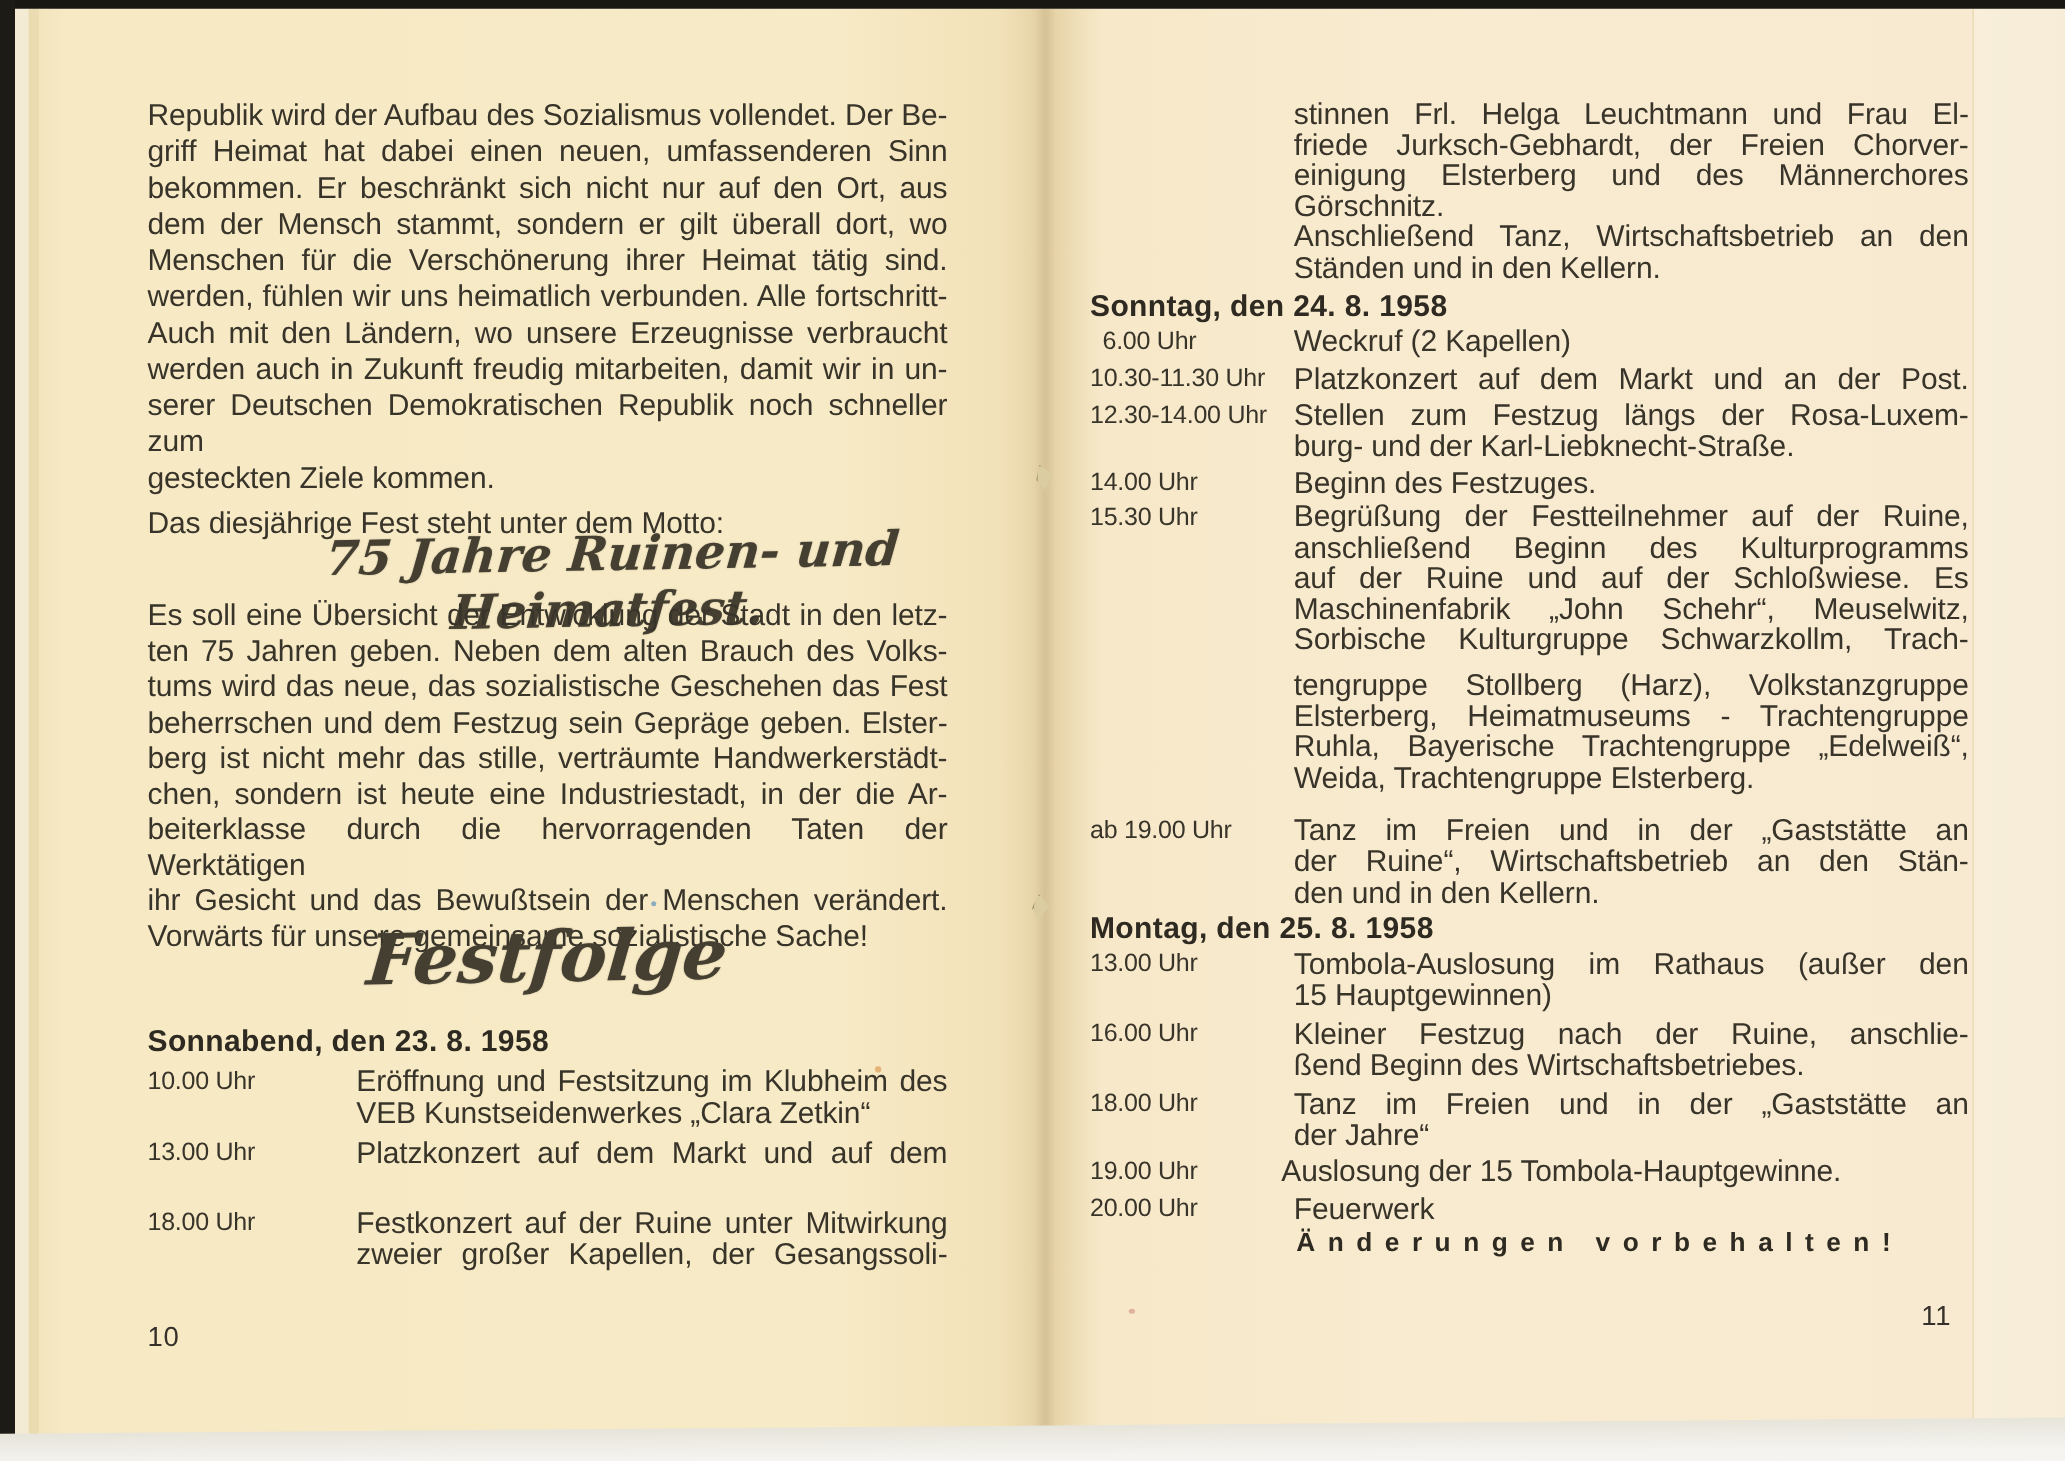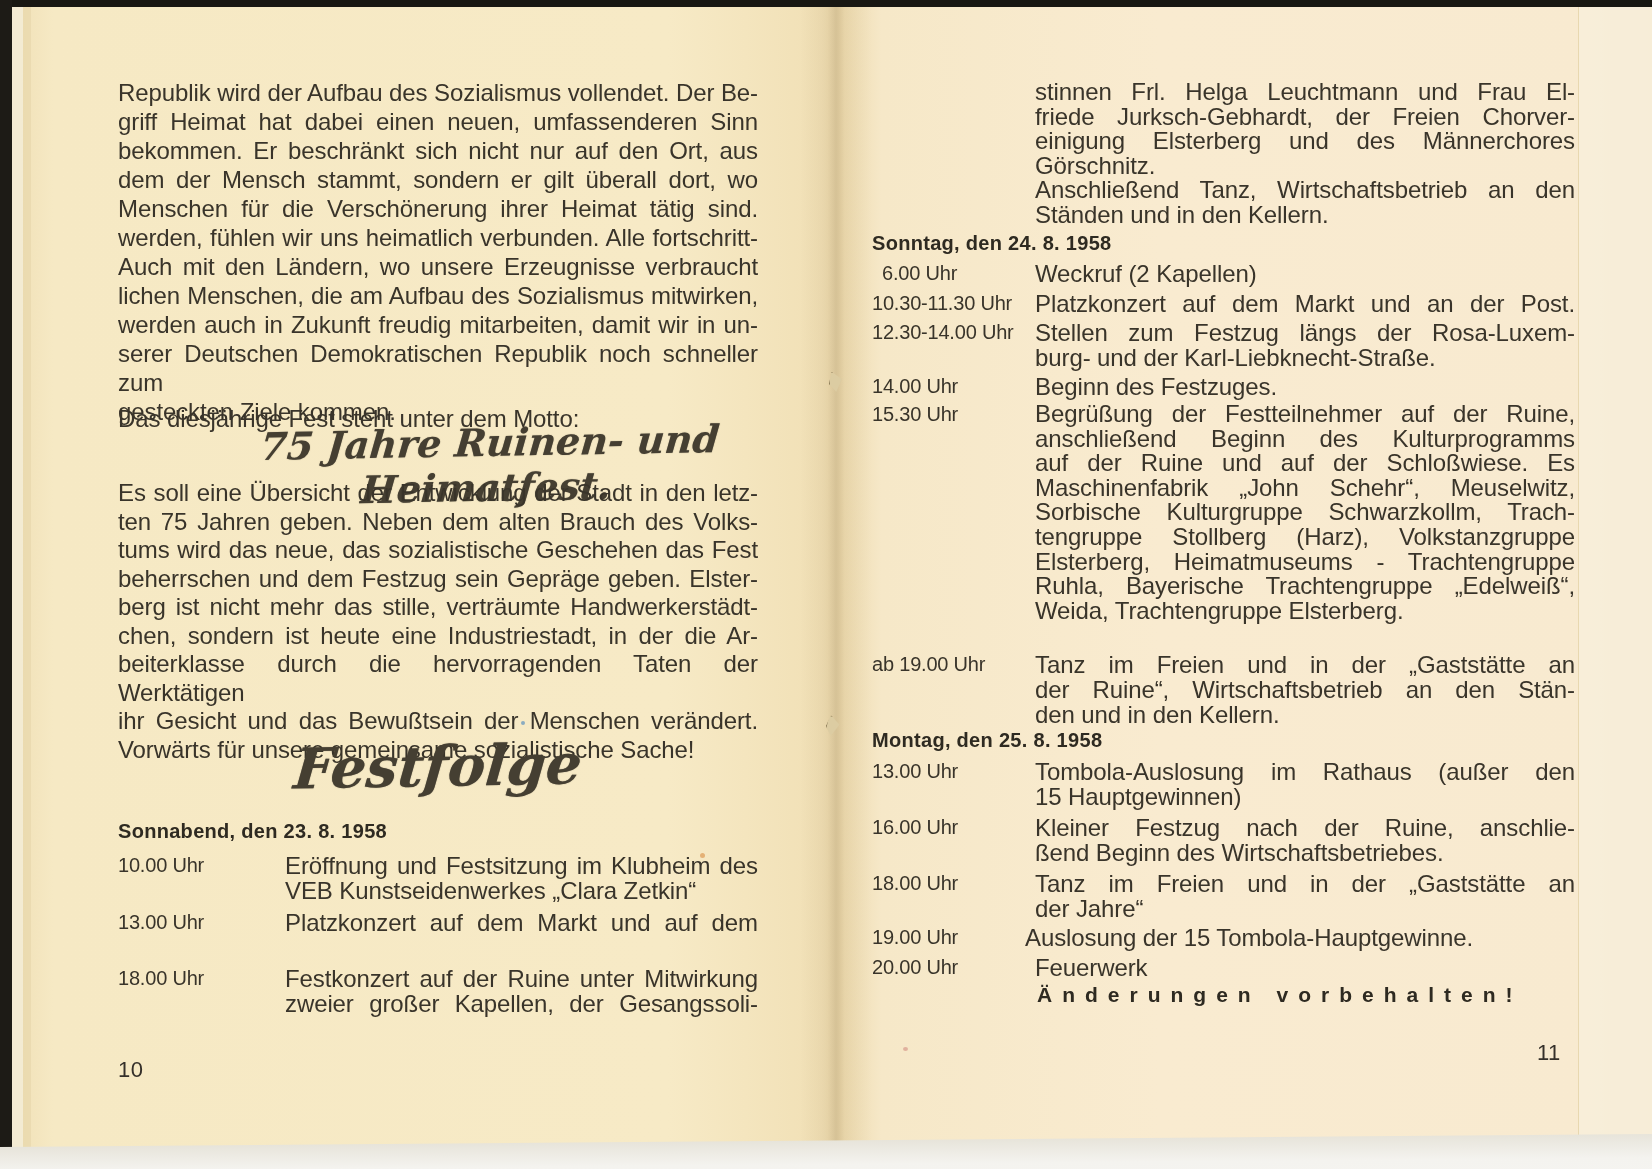--- a/index.html
+++ b/index.html
@@ -23,21 +23,21 @@
   .spine-shadow{position:absolute;left:800px;top:7px;width:72px;height:1141px;
     background:linear-gradient(90deg,rgba(150,120,70,0) 0%,rgba(150,120,70,.10) 38%,rgba(110,85,45,.18) 50%,rgba(150,120,70,.07) 62%,rgba(150,120,70,0) 100%);}
   .staple{position:absolute;width:13px;height:20px;background:#dcccA2;background:#dccca2;clip-path:polygon(20% 0,100% 35%,55% 100%,0 60%);box-shadow:inset 1px 1px 0 #8a7a55;}
   .speck{position:absolute;border-radius:50%;}
   
   .abs{position:absolute;}
   .ln{font-size:24px;line-height:29px;letter-spacing:-0.1px;text-align:left;}
   .j{text-align:justify;text-align-last:justify;}
   .para1 .ln{line-height:29px;}
   .para2 .ln{line-height:28.5px;}
-  .dayhead{font-weight:bold;font-size:20px;letter-spacing:.3px;color:#2e2a21;}
+  .dayhead{font-weight:bold;font-size:24px;letter-spacing:.3px;color:#2e2a21;}
   .entry{position:absolute;left:0;}
   .time{position:absolute;left:0;top:0;font-size:20px;line-height:25px;letter-spacing:-0.2px;}
   .desc{position:absolute;}
   .desc .ln{line-height:25px;}
   .script{font-family:"DejaVu Serif","Liberation Serif",serif;font-style:italic;font-weight:bold;color:#453f32;}
   .motto{font-size:38px;transform:skewX(-6deg) rotate(-1deg);text-shadow:0 0 1px rgba(60,52,38,.55);}
   .festfolge{font-size:56px;transform:skewX(-6deg) rotate(-1deg);text-shadow:0 0 1px rgba(60,52,38,.6);}
   .pagenum{font-size:22px;letter-spacing:.5px;color:#35302a;}
   .closing{font-weight:bold;font-size:21px;letter-spacing:10px;color:#2e2a21;white-space:nowrap;}
 </style>
@@ -61,21 +61,20 @@
 <div class="abs" style="left:118px;top:0;width:640px;height:1169px;">
 
   <div class="abs para1" style="left:0;top:78px;width:640px;">
     <div class="ln j">Republik wird der Aufbau des Sozialismus vollendet.  Der Be-</div>
     <div class="ln j">griff Heimat hat dabei einen neuen, umfassenderen Sinn</div>
     <div class="ln j">bekommen.  Er beschränkt sich nicht nur auf den Ort, aus</div>
     <div class="ln j">dem der Mensch stammt, sondern er gilt überall dort, wo</div>
     <div class="ln j">Menschen für die Verschönerung ihrer Heimat tätig sind.</div>
     <div class="ln j">werden, fühlen wir uns heimatlich verbunden.  Alle fortschritt-</div>
     <div class="ln j">Auch mit den Ländern, wo unsere Erzeugnisse verbraucht</div>
-    <div class="ln j">lichen Menschen, die am Aufbau des Sozialismus mitwirken,</div>
     <div class="ln j">werden auch in Zukunft freudig mitarbeiten, damit wir in un-</div>
     <div class="ln j">serer Deutschen Demokratischen Republik noch schneller zum</div>
     <div class="ln">gesteckten Ziele kommen.</div>
   </div>
 
   <div class="abs ln" style="left:0;top:404px;width:640px;">Das diesjährige Fest steht unter dem Motto:</div>
 
   <div class="abs script motto" style="left:60px;top:420px;width:620px;text-align:center;">75 Jahre Ruinen- und Heimatfest.</div>
 
   <div class="abs para2" style="left:0;top:479px;width:640px;">
@@ -157,21 +156,21 @@
     </div>
   </div>
   <div class="entry" style="top:402px;width:705px;">
     <span class="time">15.30 Uhr</span>
     <div class="desc" style="left:163px;top:0;width:540px;">
       <div class="ln j" style="line-height:24.6px;">Begrüßung der Festteilnehmer auf der Ruine,</div>
       <div class="ln j" style="line-height:24.6px;">anschließend Beginn des Kulturprogramms</div>
       <div class="ln j" style="line-height:24.6px;">auf der Ruine und auf der Schloßwiese.  Es</div>
       <div class="ln j" style="line-height:24.6px;">Maschinenfabrik „John Schehr“, Meuselwitz,</div>
       <div class="ln j" style="line-height:24.6px;">Sorbische Kulturgruppe Schwarzkollm, Trach-</div>
-      <div class="ln j" style="line-height:24.6px;">tengruppe Stollberg (Harz), Volkstanzgruppe</div>
+      <div class="ln j" style="line-height:24.6px;margin-top:12px;">tengruppe Stollberg (Harz), Volkstanzgruppe</div>
       <div class="ln j" style="line-height:24.6px;">Elsterberg, Heimatmuseums - Trachtengruppe</div>
       <div class="ln j" style="line-height:24.6px;">Ruhla, Bayerische Trachtengruppe „Edelweiß“,</div>
       <div class="ln" style="line-height:24.6px;">Weida, Trachtengruppe Elsterberg.</div>
     </div>
   </div>
   <div class="entry" style="top:652px;width:705px;">
     <span class="time">ab 19.00 Uhr</span>
     <div class="desc" style="left:163px;top:0;width:540px;">
       <div class="ln j">Tanz im Freien und in der „Gaststätte an</div>
       <div class="ln j">der Ruine“, Wirtschaftsbetrieb an den Stän-</div>

